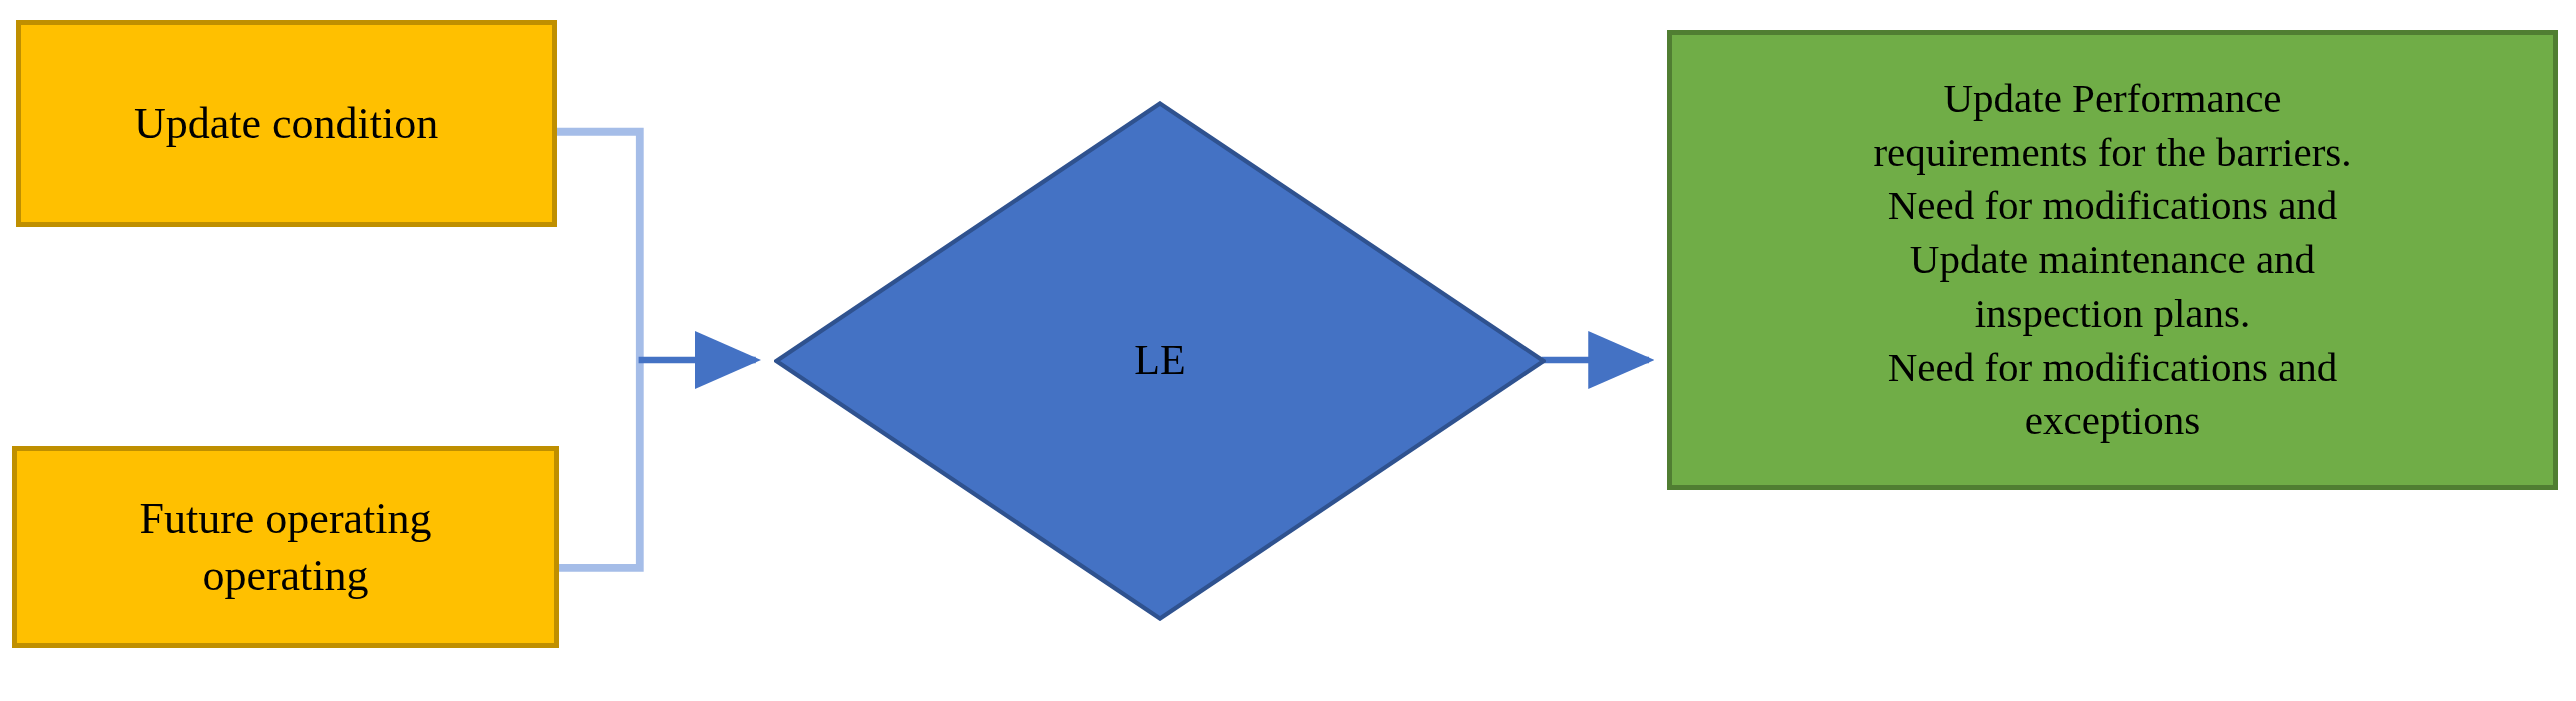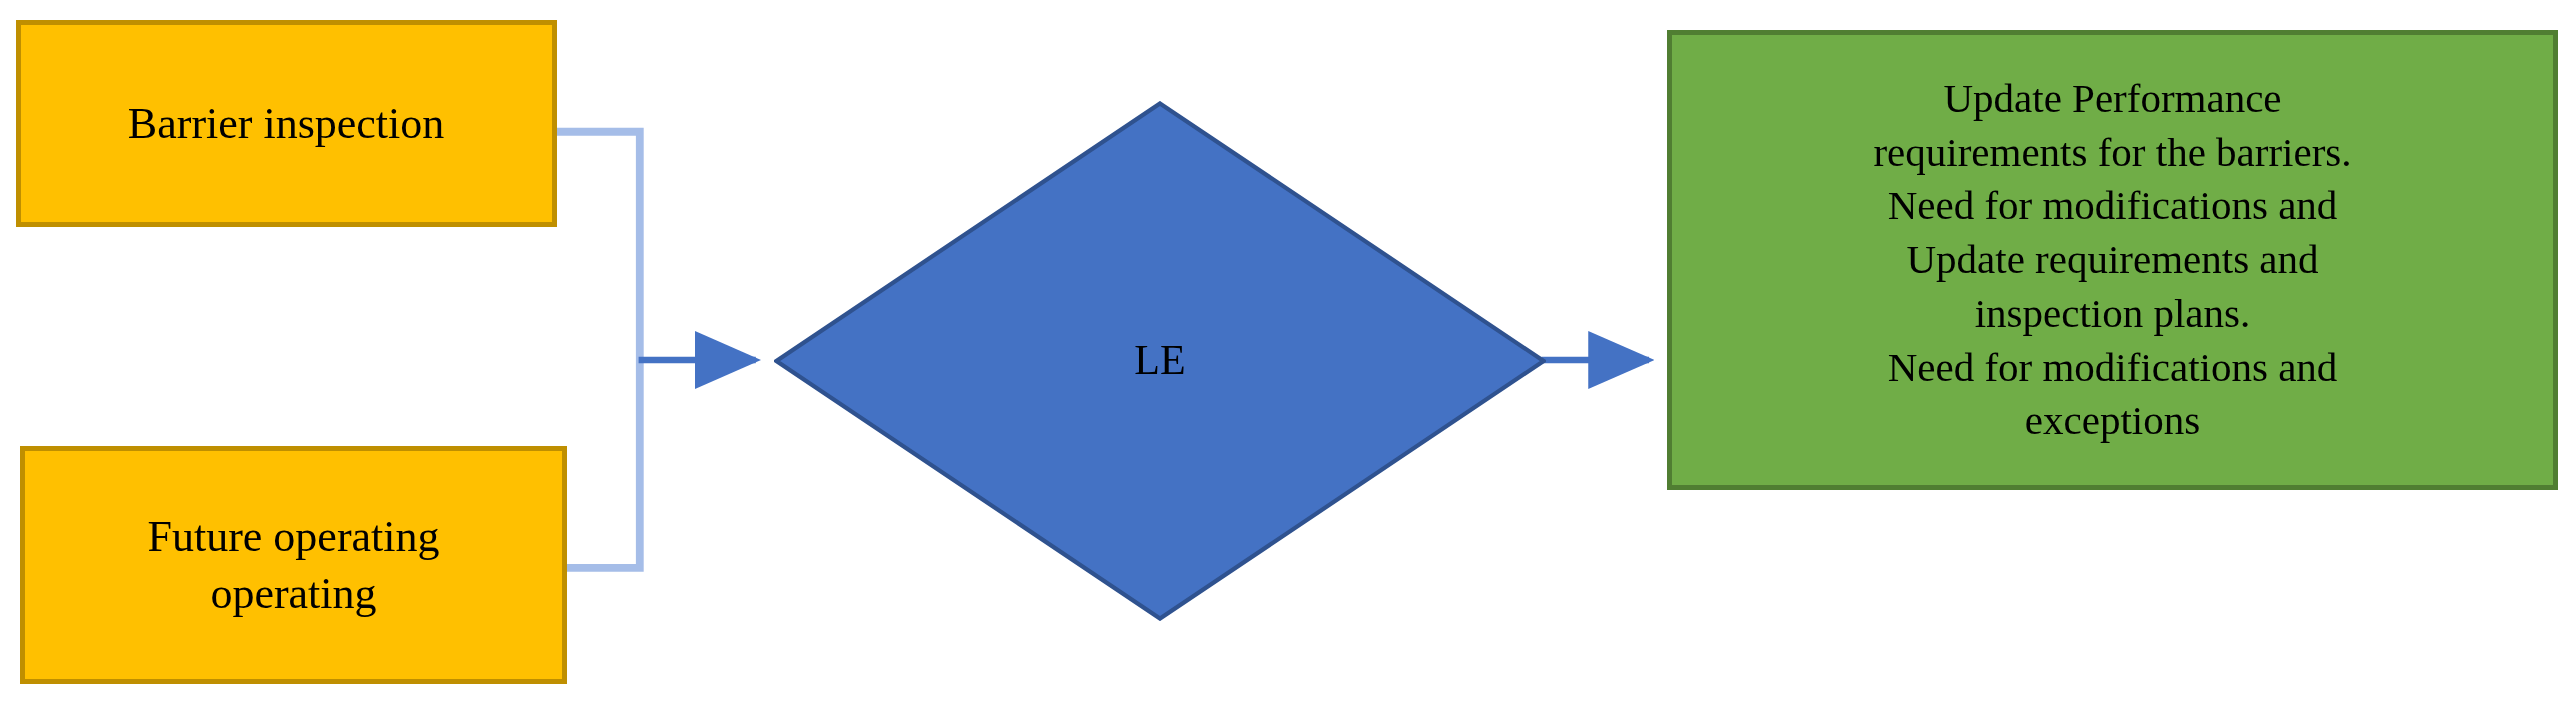--- a/index.html
+++ b/index.html
@@ -37,23 +37,22 @@
     left: 15.6px;
     top: 20px;
     width: 541px;
     height: 207px;
     font-size: 44px;
   }
   #box-future-operating-conditions {
     left: 12px;
     top: 446px;
     width: 547px;
-    height: 238px;
+    height: 202px;
     font-size: 44px;
-    margin-left: 8px;
   }
 
   
   #box-outcome {
     left: 1667px;
     top: 30px;
     width: 891px;
     height: 460px;
     background: #70AD47;
     border: 5.4px solid #507E32;
@@ -135,21 +134,21 @@
         <path d="M 1063 599 L 1258 599" fill="none" stroke="#4472C4" stroke-width="11" marker-end="url(#arrowhead-blue)"></path>
       </g>
 
       <g>
         <path d="M 2566 599 L 2745 599" fill="none" stroke="#4472C4" stroke-width="11" marker-end="url(#arrowhead-blue)"></path>
       </g>
     </svg>
   </div>
 
   <div class="node-box box-yellow" id="box-barrier-condition">
-    <span>Barrier inspection</span>
+    <span>Update condition</span>
   </div>
 
   <div class="node-box box-yellow" id="box-future-operating-conditions">
     <span>
       <span>Future operating</span><br>
       <span>operating</span>
     </span>
   </div>
 
   <div id="decision-diamond">
@@ -159,21 +158,21 @@
     <div class="diamond-label">
       <span>LE</span>
     </div>
   </div>
 
   <div class="node-box" id="box-outcome">
     <span class="outcome-lines">
       <span class="outcome-line">Update Performance</span>
       <span class="outcome-line">requirements for the barriers.</span>
       <span class="outcome-line">Need for modifications and</span>
-      <span class="outcome-line">Update requirements and</span>
+      <span class="outcome-line">Update maintenance and</span>
       <span class="outcome-line">inspection plans.</span>
       <span class="outcome-line">Need for modifications and</span>
       <span class="outcome-line">exceptions</span>
     </span>
   </div>
 
 </div>
 
 
 </body></html>

